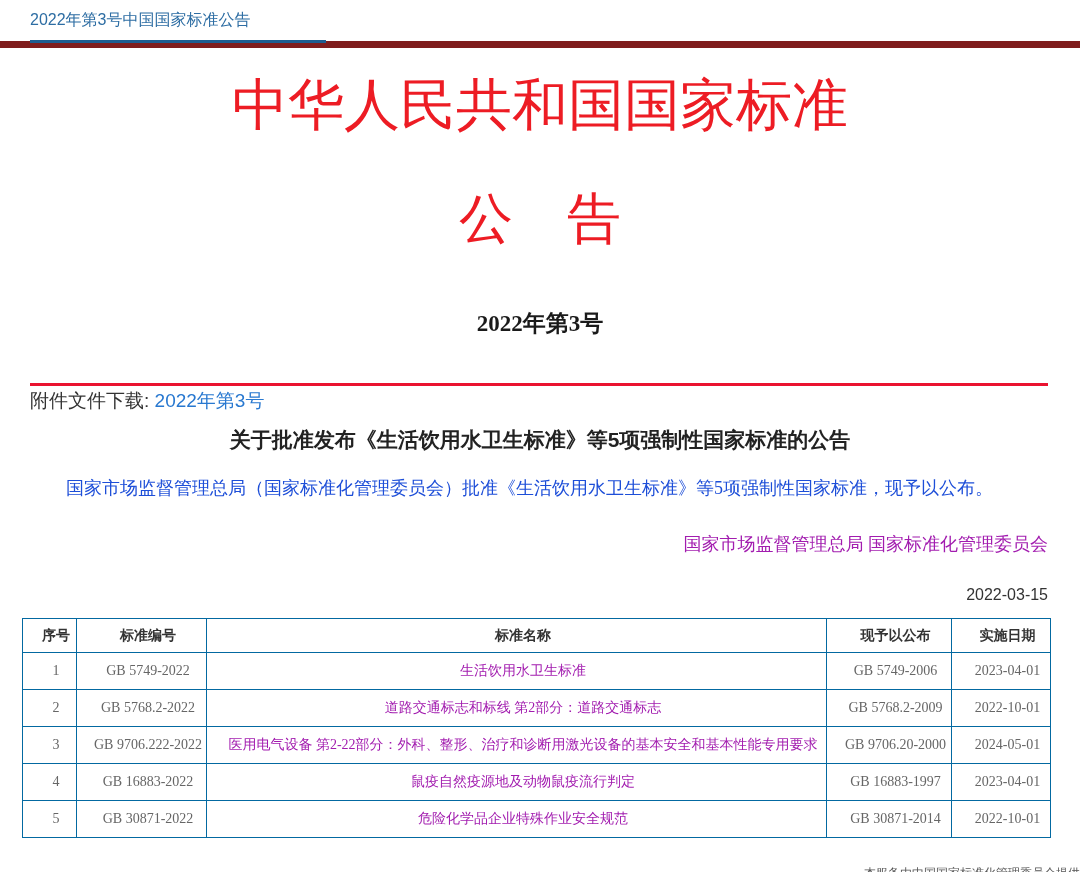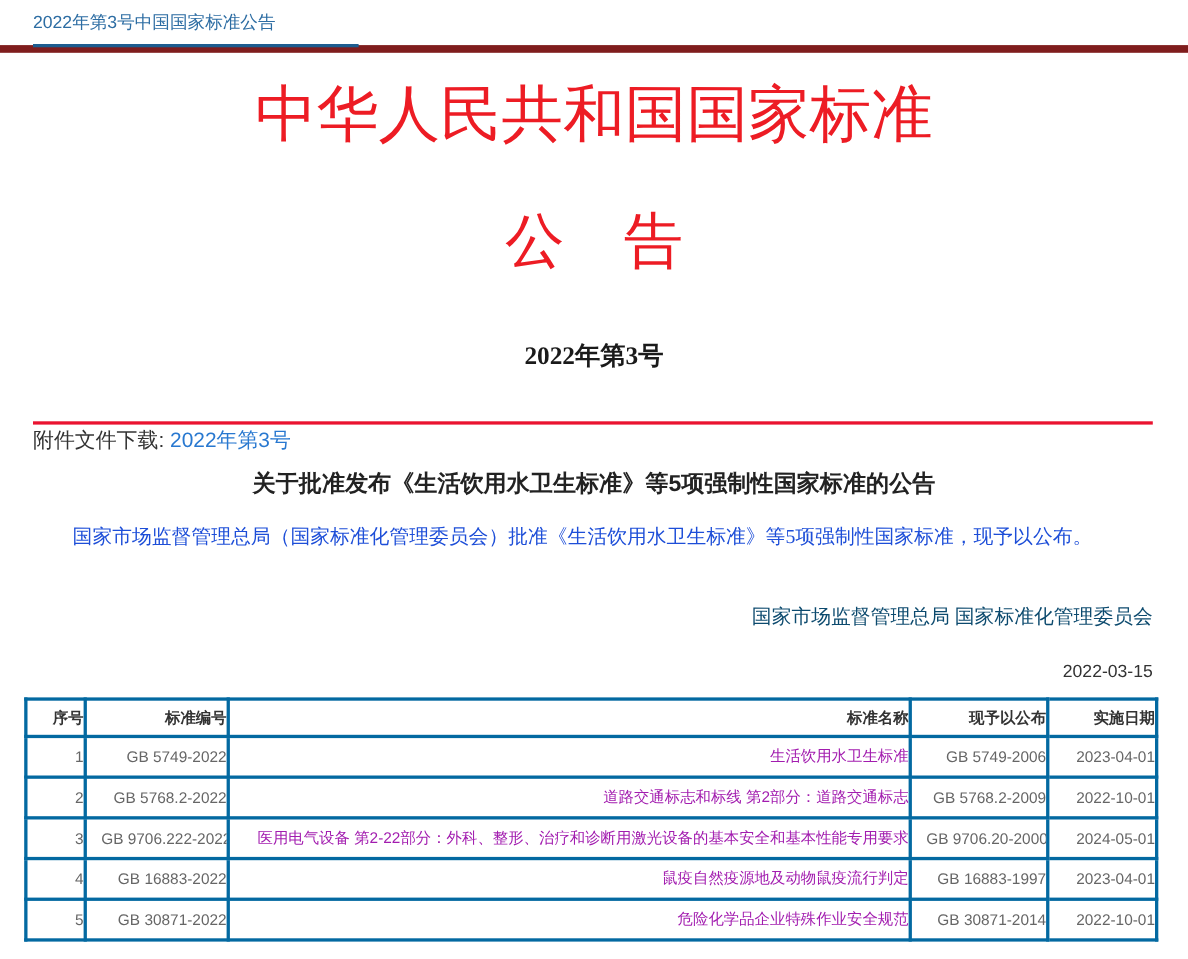--- a/index.html
+++ b/index.html
@@ -42,34 +42,34 @@
   .announcement-heading {
     margin-top: 15px; text-align: center;
     font-size: 21px; font-weight: bold; color: #222; line-height: 28px;
   }
   .announcement-body {
     margin: 22px 34px 0 30px; text-indent: 2em;
     font-family: "Liberation Serif", "DejaVu Serif", serif;
     font-size: 18px; line-height: 24px; color: #1d4ed8;
   }
   .signature {
-    margin: 48px 32px 0 0; text-align: right;
+    margin: 32px 32px 0 0; text-align: right;
     font-family: "Liberation Serif", "DejaVu Serif", serif;
-    font-size: 18px; color: #0c4a6e;
+    font-size: 18px; color: #a21caf;
   }
   .doc-date { margin: 30px 32px 0 0; text-align: right; font-size: 16px; color: #333; }
 
   
   .standards-table {
     margin: 14px 0 0 22px; width: 1028px;
     border-collapse: collapse; table-layout: fixed; font-size: 14px;
   }
   .standards-table th, .standards-table td {
-    border: 3px solid #0369a1; text-align: right; padding: 0 0 0 13px;
-    overflow: hidden; white-space: nowrap;
+    border: 1px solid #0369a1; text-align: center; padding: 0 0 0 13px;
+    overflow: hidden; white-space: nowrap; font-family: Liberation Serif, serif;
   }
   .standards-table th { height: 34px; color: #333; font-weight: bold; }
   .standards-table td { height: 37px; color: #666; }
   .col-seq { width: 54px; }
   .col-code { width: 130px; }
   .col-name { width: 620px; }
   .col-replace { width: 125px; }
   .col-date { width: 99px; }
   .std-link { color: #a21caf; text-decoration: none; cursor: pointer; }
 

